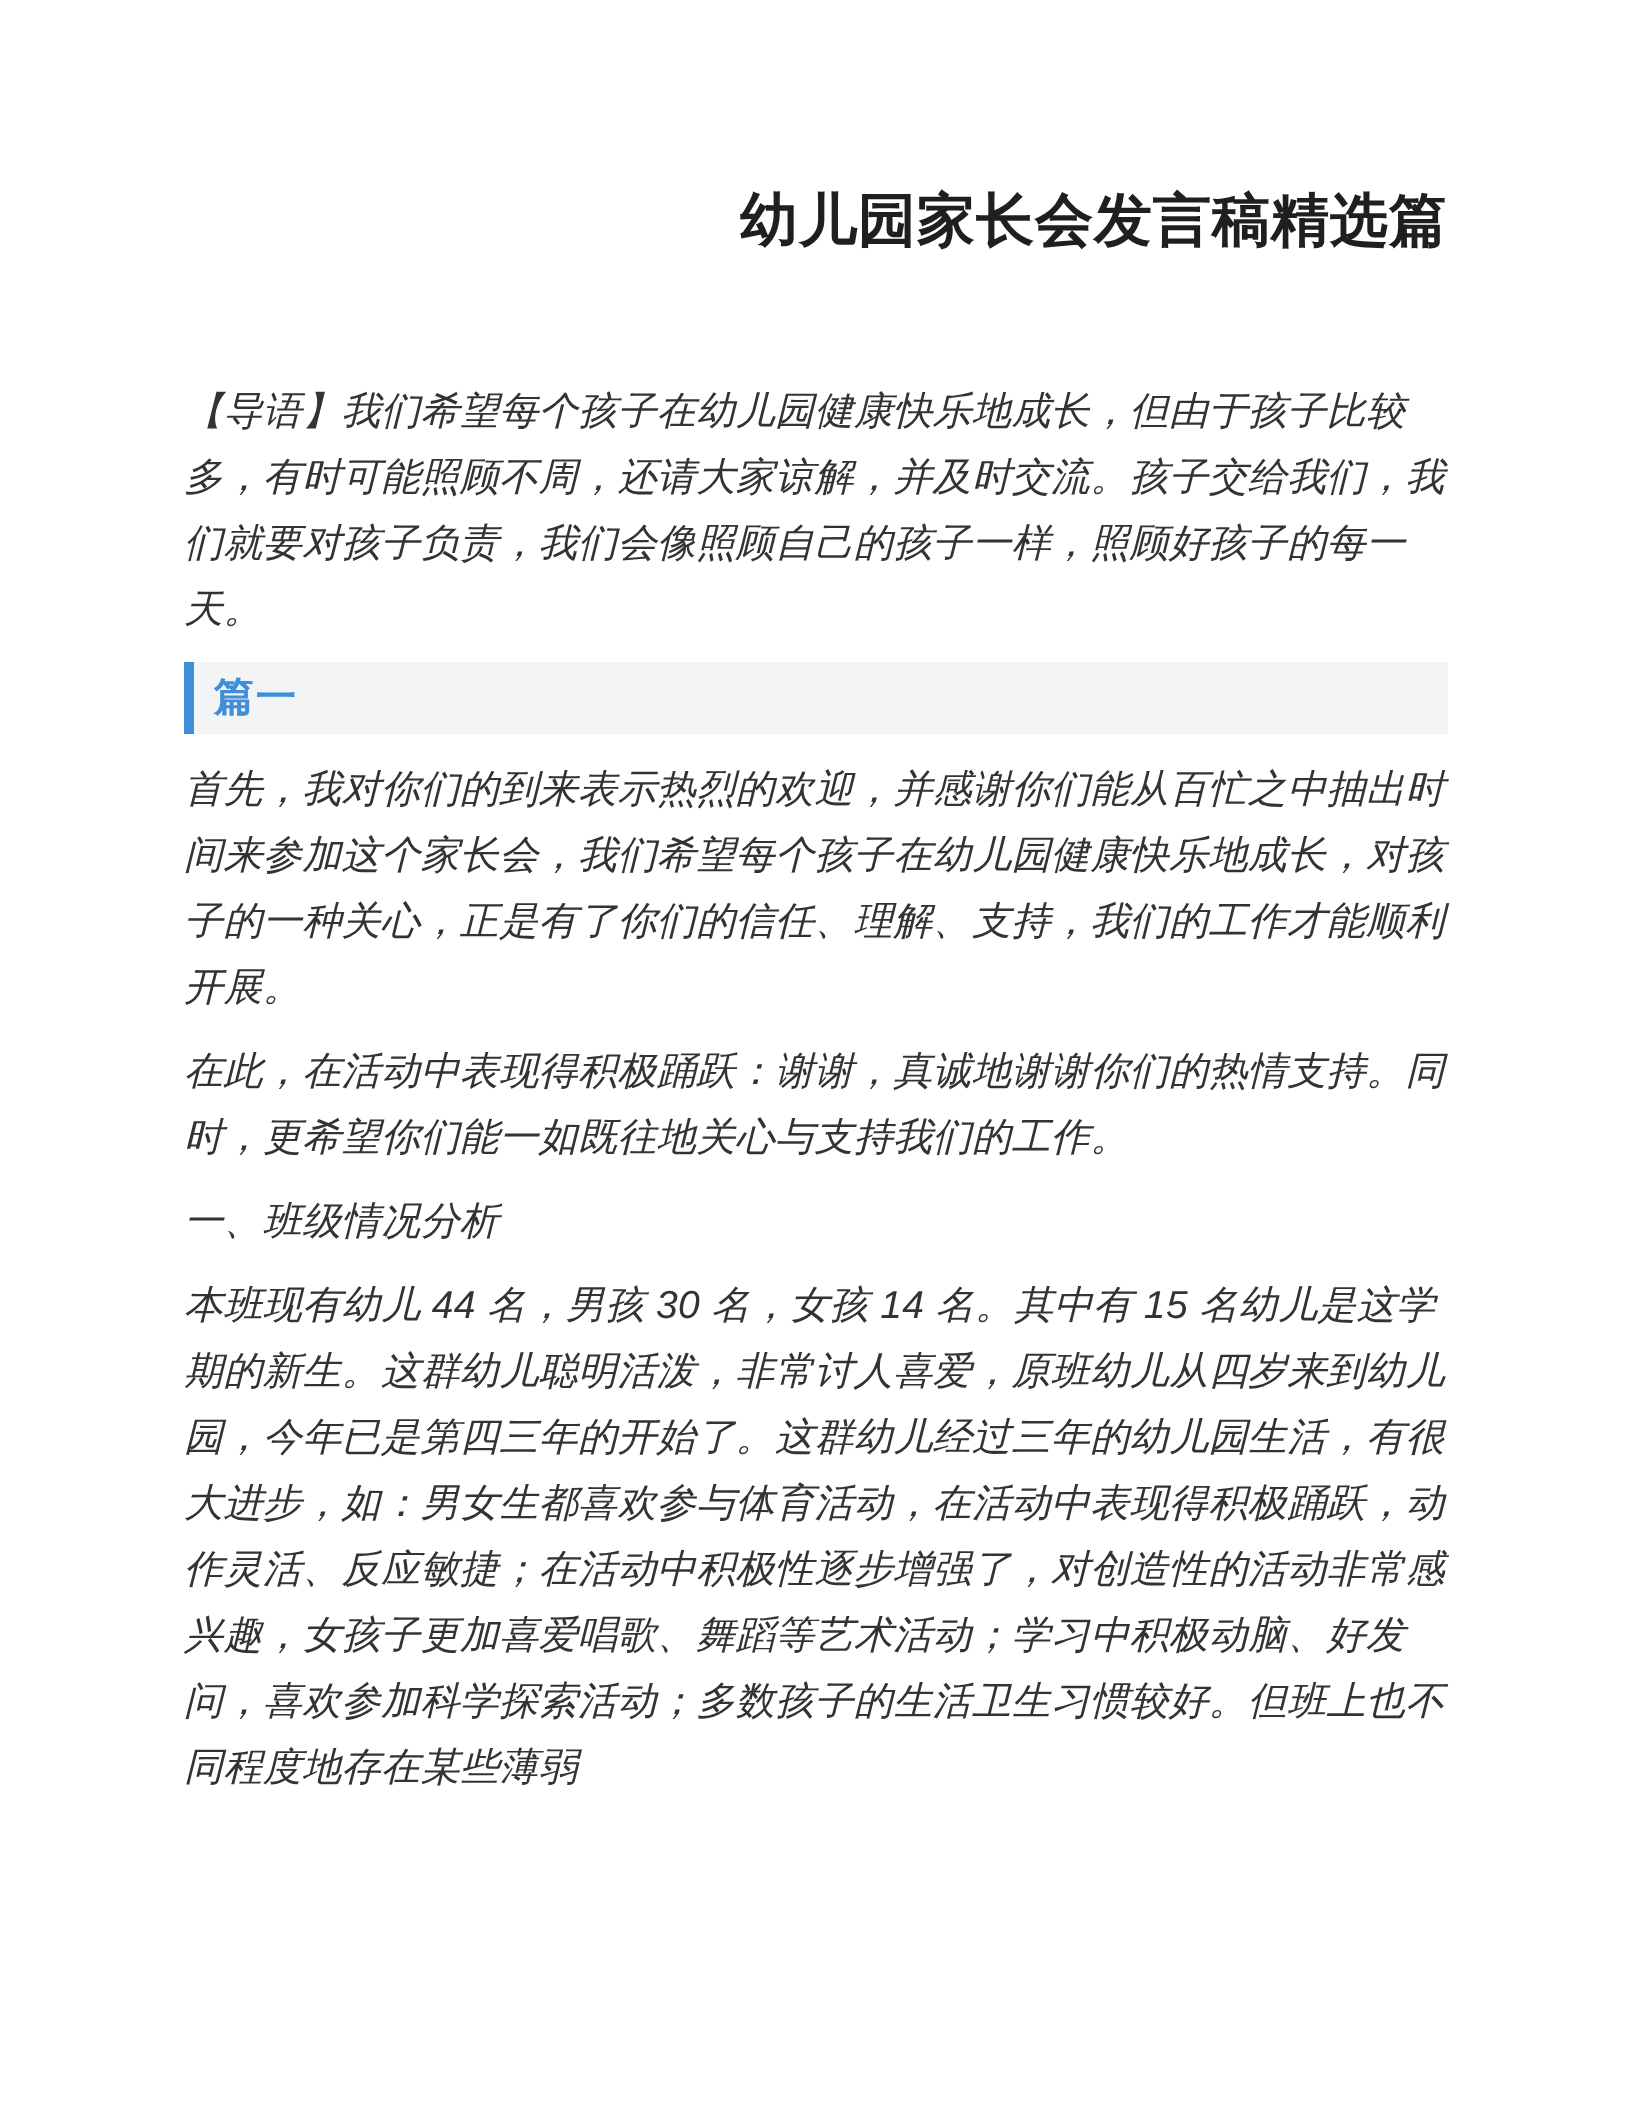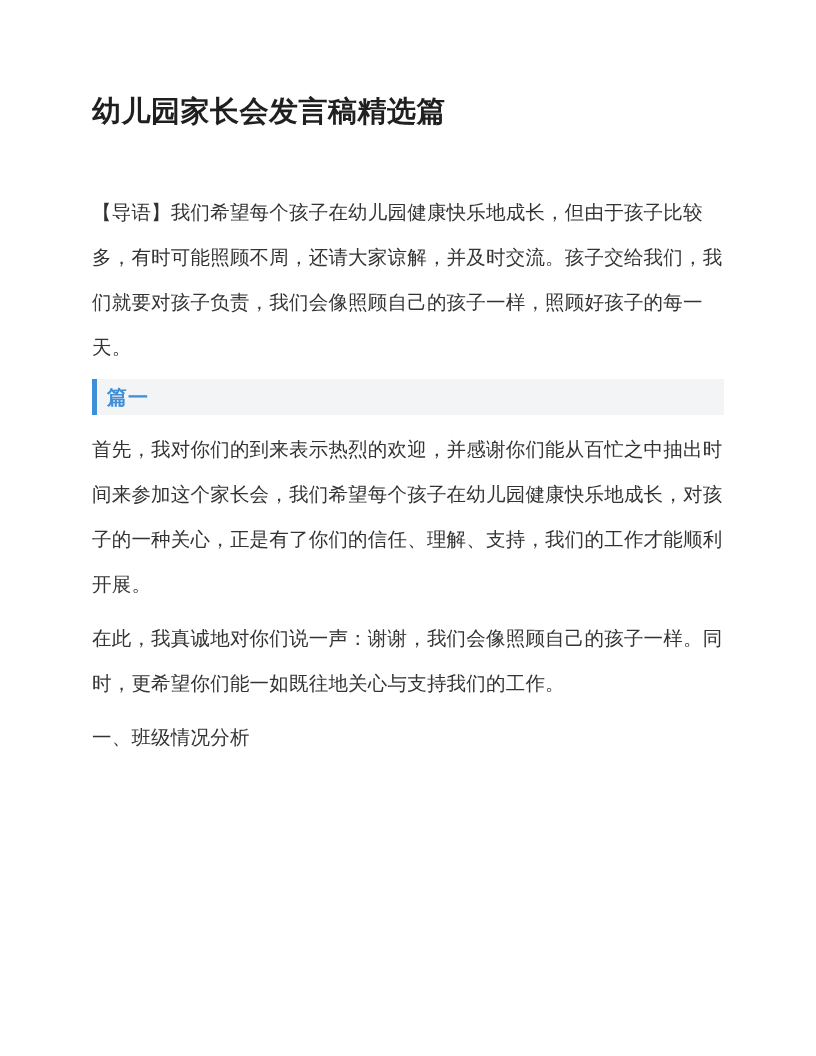--- a/index.html
+++ b/index.html
@@ -24,31 +24,32 @@
     width: 816px;
     height: 1056px;
     padding: 0 92px;
     background: #ffffff;
   }
   .title {
     margin: 94px 0 0 0;
     font-size: 29px;
     line-height: 34px;
     font-weight: 700;
-    text-align: left;
+    text-align: right;
     color: var(--title);
     letter-spacing: 0.5px;
   }
   .para {
     margin: 0 0 9px 0;
     font-size: 19.5px;
-    line-height: 45px;
+    line-height: 33px;
     color: var(--text);
     letter-spacing: 0.2px;
     text-align: left;
+    font-style: italic;
   }
   .intro {
     margin-top: 62px;
   }
   .section-header {
     margin: 8px 0 12px 0;
     height: 36px;
     background: var(--bar-bg);
     border-left: 5px solid var(--accent);
     display: flex;
@@ -72,18 +73,19 @@
 
   <p class="para intro">【导语】我们希望每个孩子在幼儿园健康快乐地成长，但由于孩子比较多，有时可能照顾不周，还请大家谅解，并及时交流。孩子交给我们，我们就要对孩子负责，我们会像照顾自己的孩子一样，照顾好孩子的每一天。</p>
 
   <div class="section-header">
     <span class="section-header-label">篇一</span>
   </div>
 
 
   <p class="para">首先，我对你们的到来表示热烈的欢迎，并感谢你们能从百忙之中抽出时间来参加这个家长会，我们希望每个孩子在幼儿园健康快乐地成长，对孩子的一种关心，正是有了你们的信任、理解、支持，我们的工作才能顺利开展。</p>
 
-  <p class="para">在此，我真诚地对你们说一声：谢谢，我们会像照顾自己的孩子一样。同时，更希望你们能一如既往地关心与支持我们的工作。</p>
+  <p class="para">在此，在活动中表现得积极踊跃：谢谢，真诚地谢谢你们的热情支持。同时，更希望你们能一如既往地关心与支持我们的工作。</p>
 
   <p class="para">一、班级情况分析</p>
 
+  <p class="para">本班现有幼儿 44 名，男孩 30 名，女孩 14 名。其中有 15 名幼儿是这学期的新生。这群幼儿聪明活泼，非常讨人喜爱，原班幼儿从四岁来到幼儿园，今年已是第四三年的开始了。这群幼儿经过三年的幼儿园生活，有很大进步，如：男女生都喜欢参与体育活动，在活动中表现得积极踊跃，动作灵活、反应敏捷；在活动中积极性逐步增强了，对创造性的活动非常感兴趣，女孩子更加喜爱唱歌、舞蹈等艺术活动；学习中积极动脑、好发问，喜欢参加科学探索活动；多数孩子的生活卫生习惯较好。但班上也不同程度地存在某些薄弱</p>
 
 </div>
 
 </body></html>

